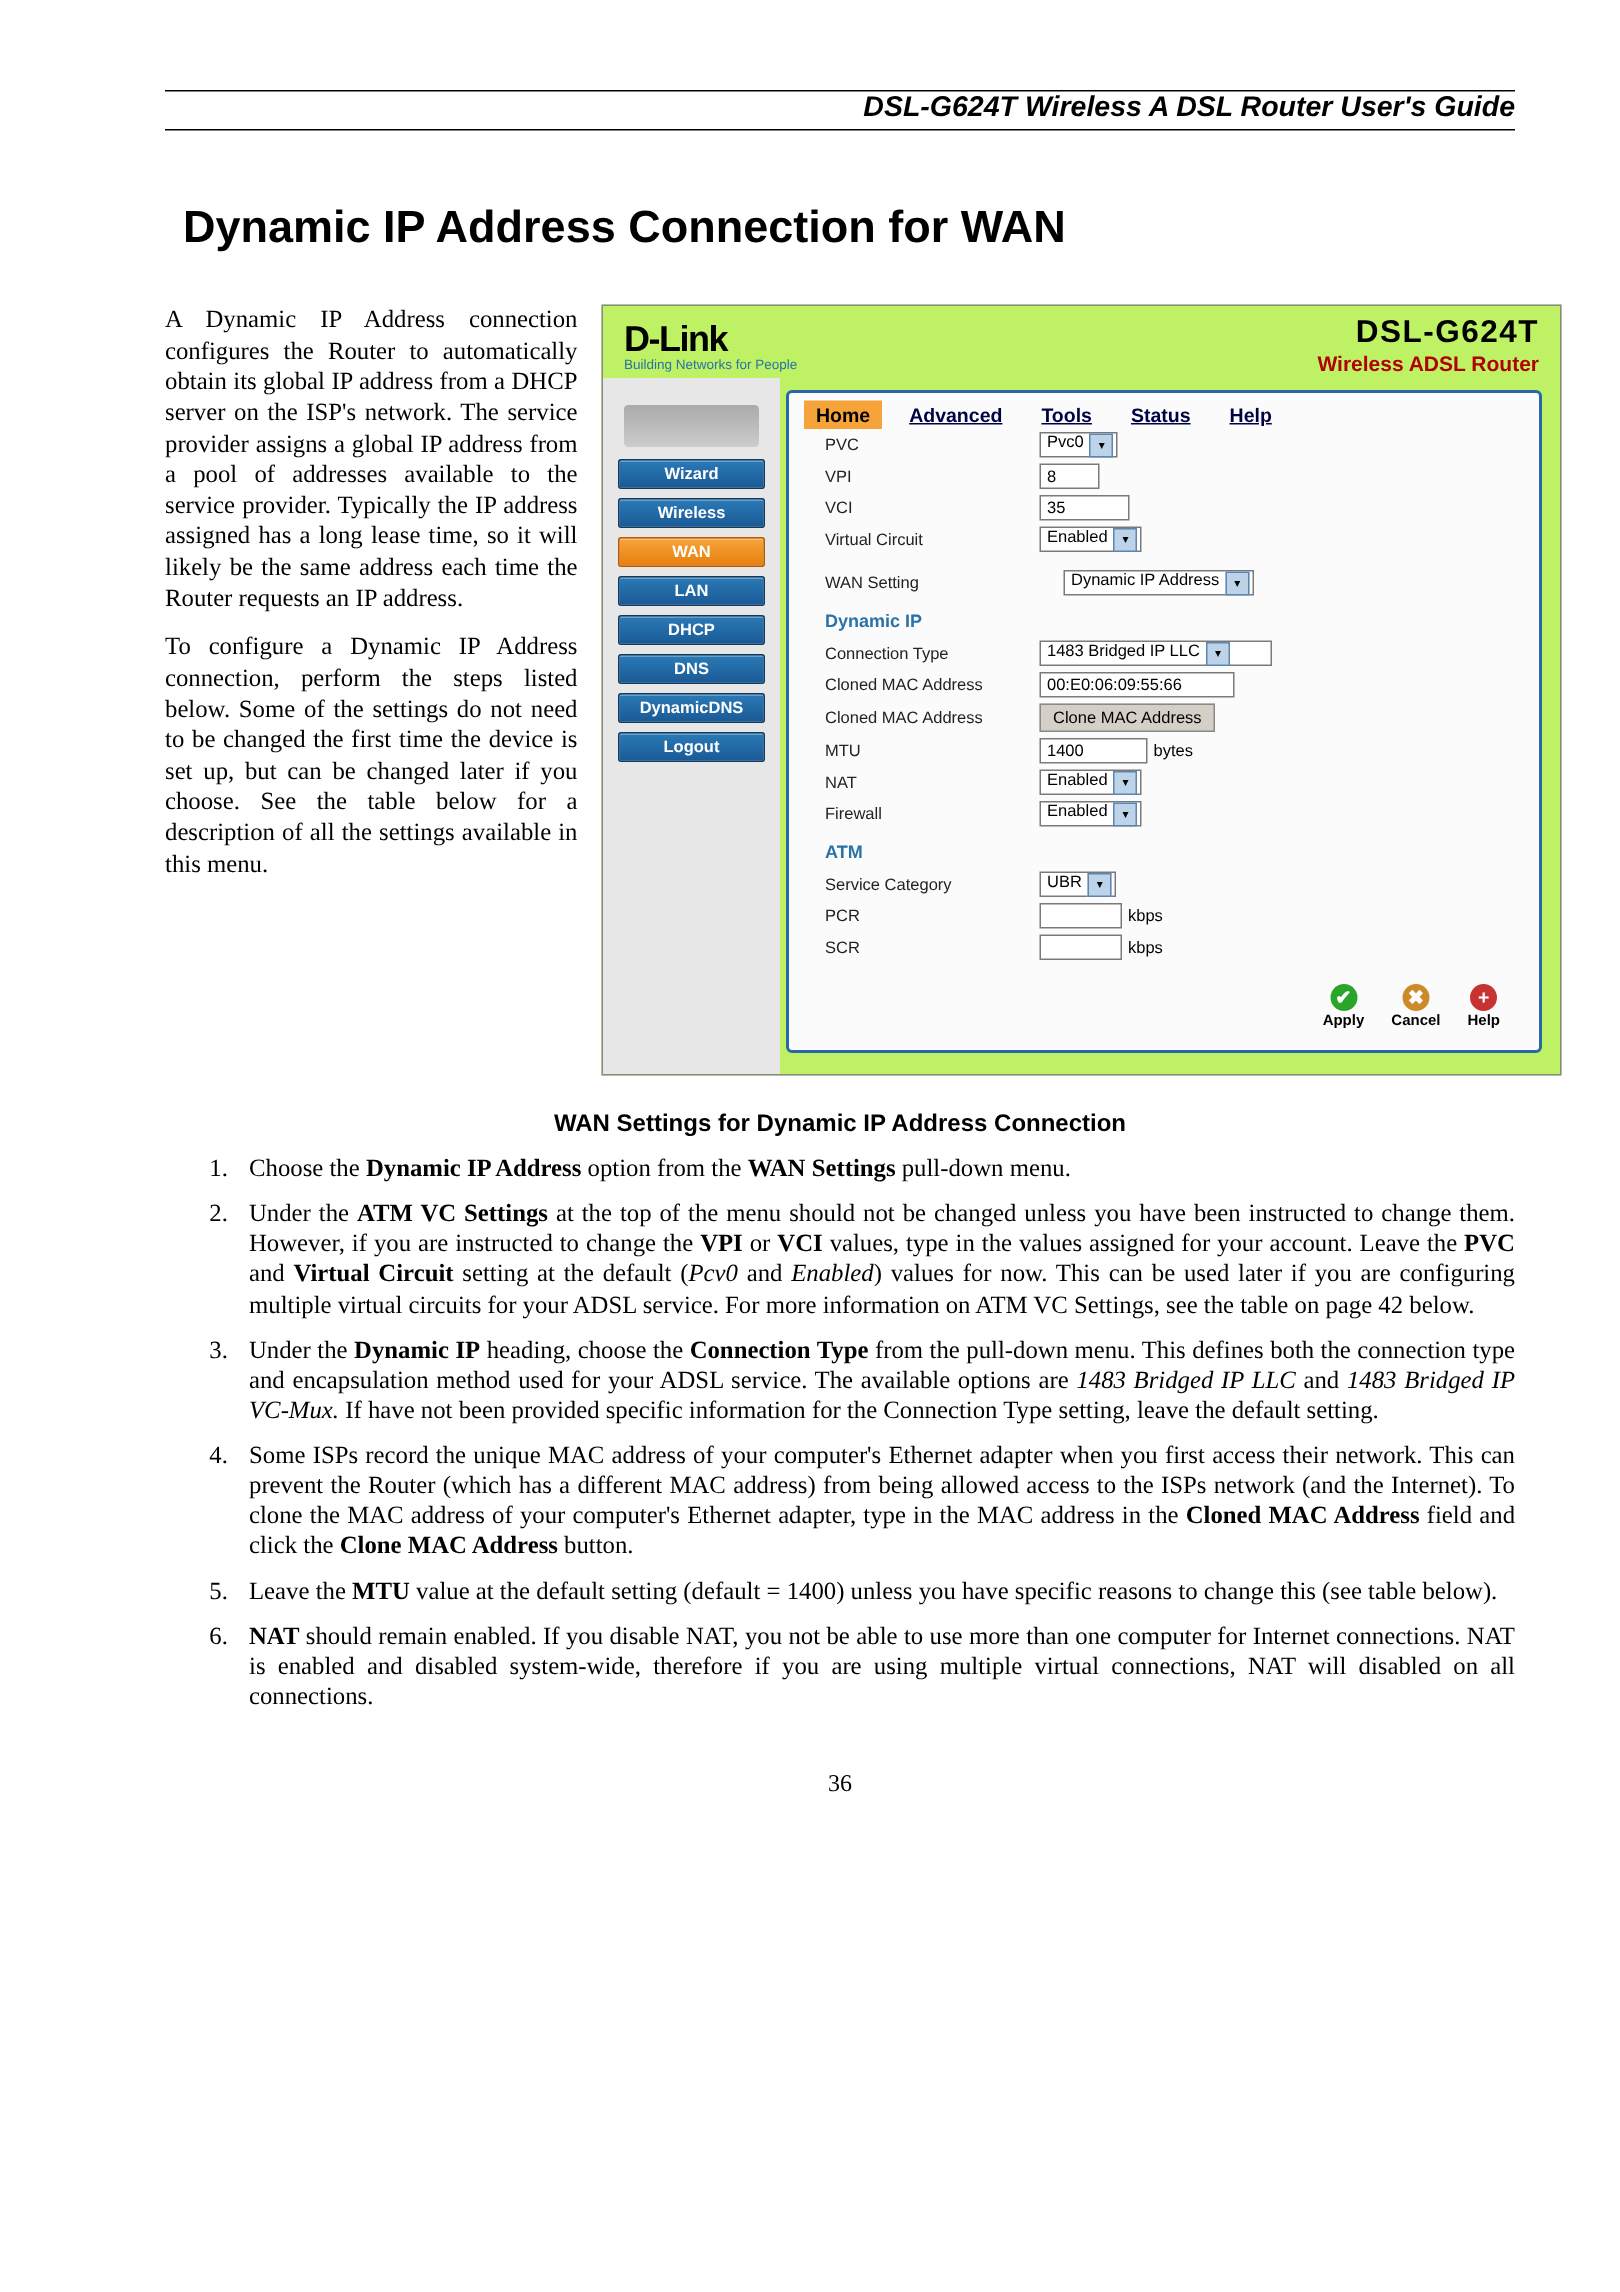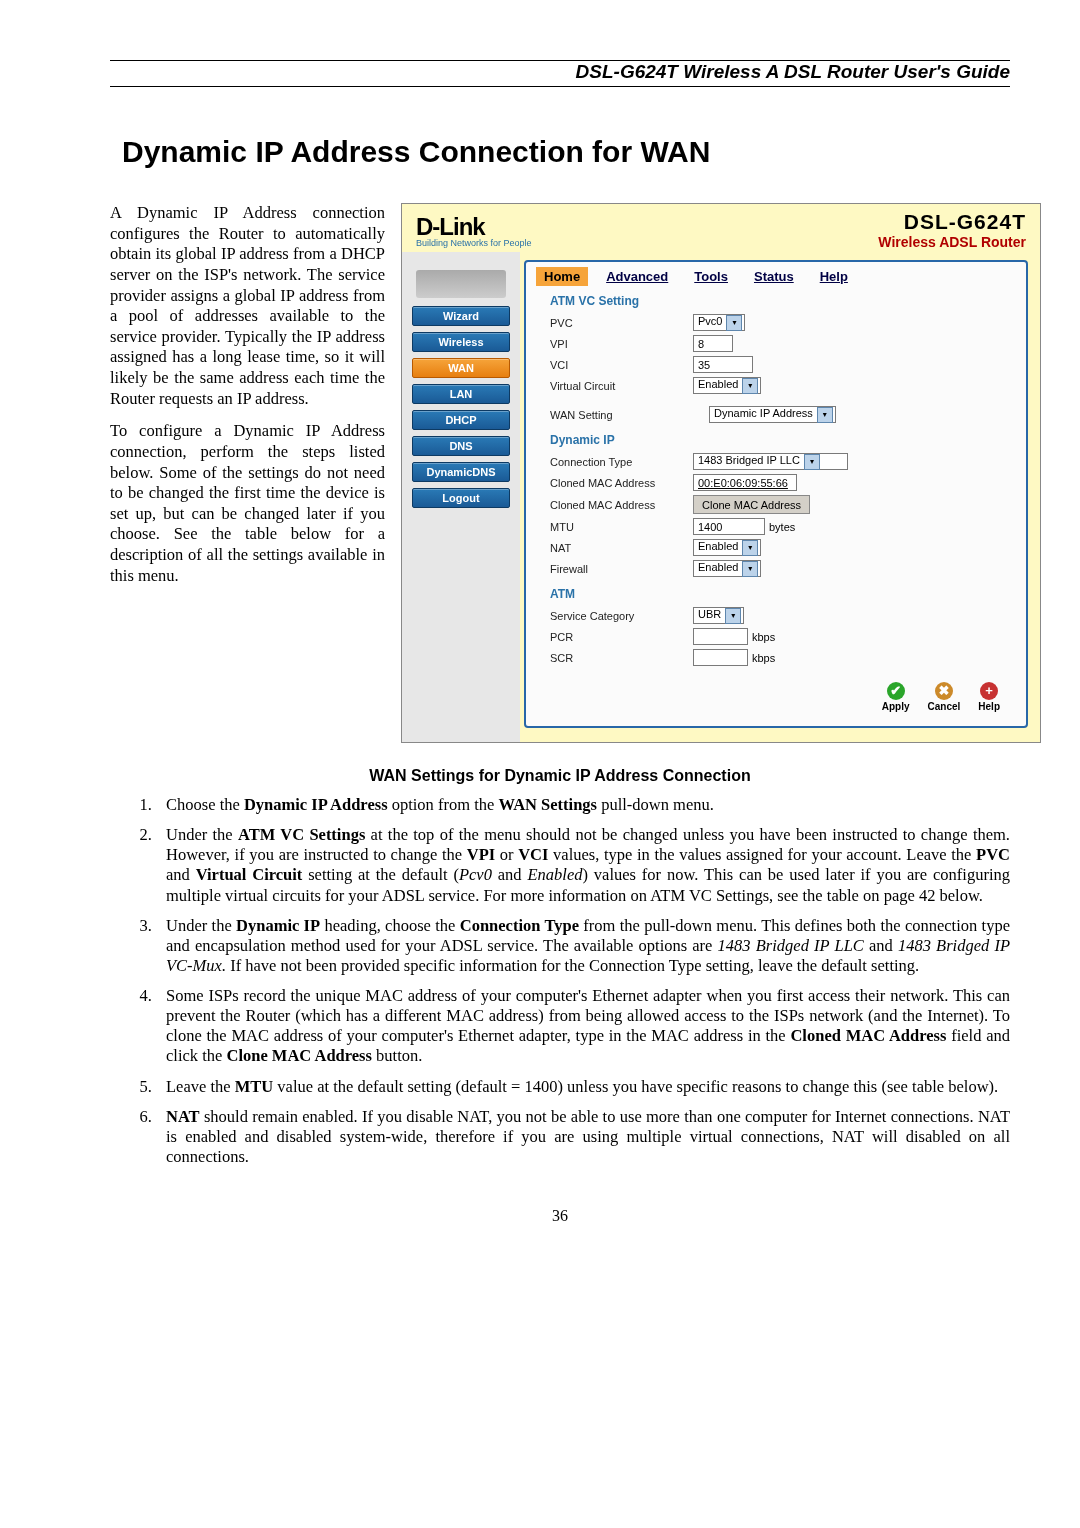--- a/index.html
+++ b/index.html
@@ -48,21 +48,21 @@
   .left-col p { margin: 0 0 12px 0; }
   .right-col {
     flex: 1;
     position: relative;
   }
   
   .router-ui {
     margin-left: 10px;
     width: 640px;
     border: 1px solid #888;
-    background: #fef9c3;
+    background: #bef264;
     font-family: Arial, sans-serif;
     font-size: 11px;
     box-sizing: border-box;
   }
   .r-top {
     display: flex;
     justify-content: space-between;
     align-items: center;
     padding: 6px 14px 2px 14px;
   }
@@ -173,21 +173,20 @@
         </div>
         <div class="r-main">
           <div class="tabbar">
             <div class="tab on">Home</div>
             <div class="tab">Advanced</div>
             <div class="tab">Tools</div>
             <div class="tab">Status</div>
             <div class="tab">Help</div>
           </div>
 
-          <div class="sect-title">ATM VC Setting</div>
           <div class="frow">
               <div class="flabel">PVC</div>
               <div class="fval"><span class="select">
                   <span>Pvc0</span>
                   <span class="caret">▾</span>
                 </span></div>
             </div>
           <div class="frow">
               <div class="flabel">VPI</div>
               <div class="fval"><input style="width: 40px;" value="8"></div>
@@ -215,21 +214,21 @@
           <div class="sect-title">Dynamic IP</div>
           <div class="frow">
               <div class="flabel">Connection Type</div>
               <div class="fval"><span class="select" style="width:155px;">
                   <span>1483 Bridged IP LLC</span>
                   <span class="caret">▾</span>
                 </span></div>
             </div>
           <div class="frow">
               <div class="flabel">Cloned MAC Address</div>
-              <div class="fval"><input style="width: 104px; text-decoration: underline;" value="00:E0:06:09:55:66"></div>
+              <div class="fval"><input style="width: 130px;" value="00:E0:06:09:55:66"></div>
             </div>
           <div class="frow">
               <div class="flabel">Cloned MAC Address</div>
               <div class="fval"><button class="btn">Clone MAC Address</button></div>
             </div>
           <div class="frow">
               <div class="flabel">MTU</div>
               <div class="fval"><input style="width: 72px;" value="1400"><span class="unit">bytes</span></div>
             </div>
           <div class="frow">

